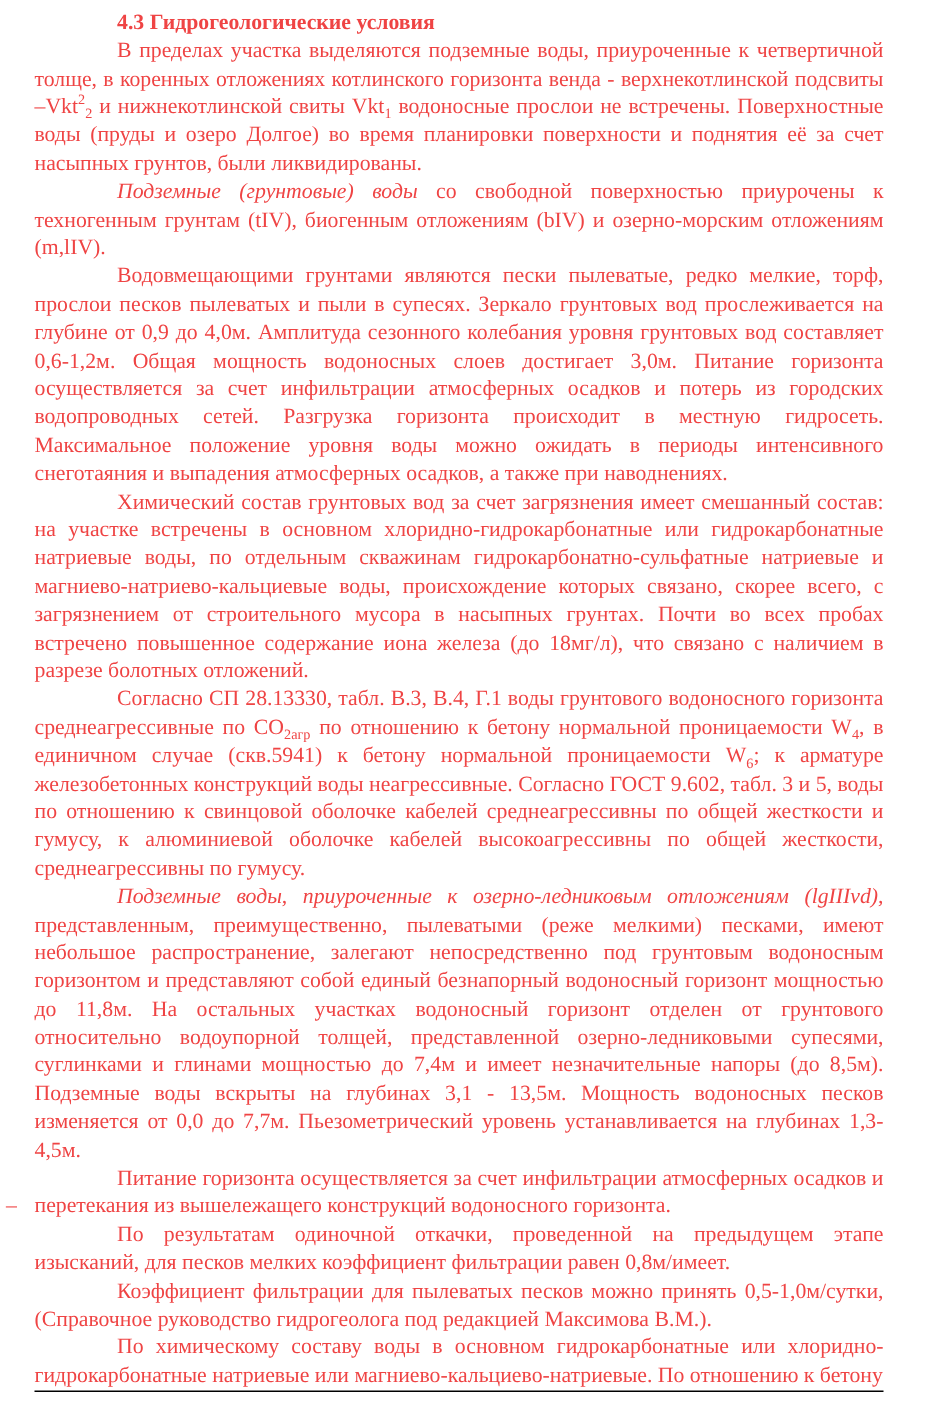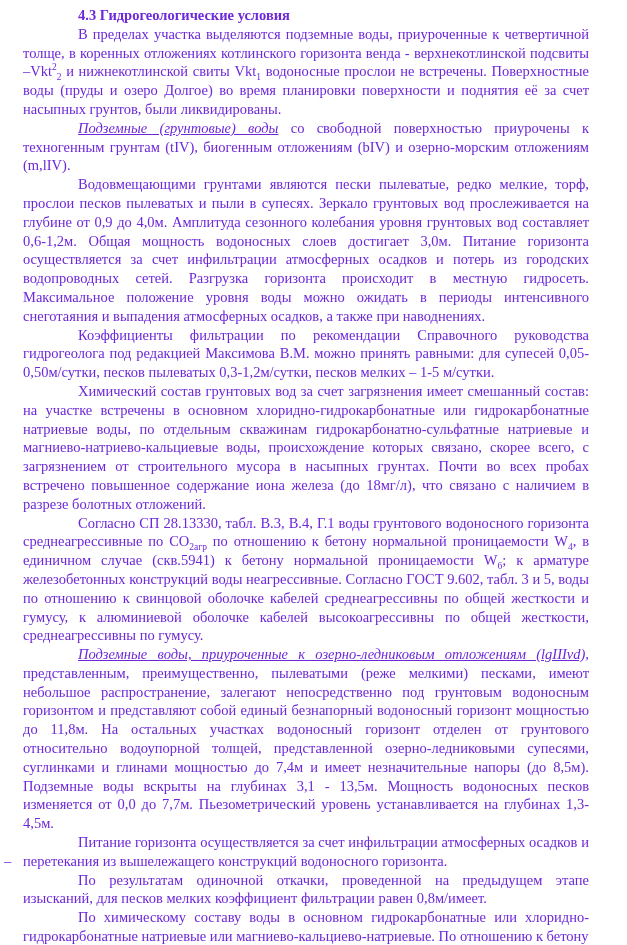--- a/index.html
+++ b/index.html
@@ -2,21 +2,21 @@
 <html lang="ru"><head>
 <meta charset="utf-8">
 <style>
   html, body { margin: 0; padding: 0; background: #ffffff; }
   .page {
     width: 627px;
     height: 945px;
     box-sizing: border-box;
     padding: 6px 38px 0 23px;
     background: #ffffff;
-    color: #6d28d9;
+    color: #ef4444;
     font-family: "Liberation Serif", serif;
     font-size: 14.5px;
     line-height: 18.8px;
     overflow: hidden;
     position: relative;
   }
   .doc-body {
     border-bottom: 1.5px solid #000000;
   }
   p.para {
@@ -24,21 +24,20 @@
     text-align: justify;
     text-indent: 55px;
     position: relative;
   }
   p.para.heading {
     font-weight: bold;
     text-align: left;
   }
   .ui {
     font-style: italic;
-    text-decoration: underline;
   }
   sub, sup {
     font-size: 9.5px;
     line-height: 0;
   }
   .margin-mark {
     position: absolute;
     left: -19px;
     top: 18.8px;
     text-indent: 0;
@@ -47,22 +46,22 @@
 </style>
 </head>
 <body>
 
 <div class="page">
   <div class="doc-body">
       <p class="para heading"><span>4.3 Гидрогеологические условия</span></p>
       <p class="para"><span>В пределах участка выделяются подземные воды, приуроченные к четвертичной толще, в коренных отложениях котлинского горизонта венда - верхнекотлинской подсвиты –Vkt</span><sup>2</sup><sub>2</sub><span> и нижнекотлинской свиты Vkt</span><sub>1</sub><span> водоносные прослои не встречены. Поверхностные воды (пруды и озеро Долгое) во время планировки поверхности и поднятия её за счет насыпных грунтов, были ликвидированы.</span></p>
       <p class="para"><span class="ui">Подземные (грунтовые) воды</span><span> со свободной поверхностью приурочены к техногенным грунтам (tIV), биогенным отложениям (bIV) и озерно-морским отложениям (m,lIV).</span></p>
       <p class="para"><span>Водовмещающими грунтами являются пески пылеватые, редко мелкие, торф,  прослои песков  пылеватых и пыли в супесях. Зеркало грунтовых вод прослеживается на глубине от 0,9 до 4,0м. Амплитуда сезонного колебания уровня грунтовых вод составляет 0,6-1,2м. Общая мощность водоносных слоев достигает 3,0м. Питание горизонта осуществляется за счет инфильтрации атмосферных осадков и потерь из городских водопроводных сетей. Разгрузка горизонта происходит в местную гидросеть. Максимальное положение уровня воды можно ожидать в периоды интенсивного снеготаяния и выпадения атмосферных осадков, а также при наводнениях.</span></p>
-      <p class="para"><span>Коэффициенты фильтрации по рекомендации Справочного руководства гидрогеолога под редакцией Максимова В.М. можно принять равными: для супесей 0,05-0,50м/сутки, песков пылеватых 0,3-1,2м/сутки, песков мелких – 1-5 м/сутки.</span></p>
       <p class="para"><span>Химический состав грунтовых вод за счет загрязнения имеет смешанный состав: на участке встречены в основном хлоридно-гидрокарбонатные или гидрокарбонатные натриевые воды, по отдельным скважинам гидрокарбонатно-сульфатные натриевые и магниево-натриево-кальциевые воды, происхождение которых связано, скорее всего, с загрязнением от строительного мусора в насыпных грунтах. Почти во всех пробах встречено повышенное содержание иона железа (до 18мг/л), что связано с наличием в  разрезе болотных отложений.</span></p>
       <p class="para"><span>Согласно СП 28.13330, табл. В.3, В.4, Г.1 воды грунтового водоносного горизонта среднеагрессивные по СО</span><sub>2агр</sub><span> по отношению к бетону нормальной проницаемости W</span><sub>4</sub><span>, в единичном случае (скв.5941) к бетону нормальной проницаемости W</span><sub>6</sub><span>; к арматуре железобетонных конструкций воды неагрессивные. Согласно ГОСТ 9.602, табл. 3 и 5, воды по отношению к свинцовой оболочке кабелей среднеагрессивны по общей жесткости и гумусу, к алюминиевой оболочке кабелей высокоагрессивны по общей жесткости, среднеагрессивны по гумусу.</span></p>
       <p class="para"><span class="ui">Подземные воды, приуроченные к озерно-ледниковым отложениям (lgIIIvd),</span><span> представленным, преимущественно, пылеватыми (реже мелкими) песками, имеют небольшое распространение, залегают непосредственно под грунтовым водоносным горизонтом и представляют собой единый безнапорный водоносный горизонт мощностью до 11,8м. На остальных участках водоносный горизонт отделен от грунтового относительно водоупорной толщей, представленной озерно-ледниковыми супесями, суглинками и глинами мощностью до 7,4м и имеет незначительные напоры  (до 8,5м). Подземные воды вскрыты на глубинах 3,1 - 13,5м. Мощность водоносных песков изменяется от 0,0 до 7,7м. Пьезометрический уровень устанавливается на глубинах 1,3-4,5м.</span></p>
       <p class="para"><span class="margin-mark">–</span><span>Питание горизонта осуществляется за счет инфильтрации атмосферных осадков и перетекания из вышележащего конструкций водоносного горизонта.</span></p>
       <p class="para"><span>По результатам одиночной откачки, проведенной на предыдущем этапе изысканий, для песков мелких коэффициент фильтрации равен 0,8м/имеет.</span></p>
+      <p class="para"><span>Коэффициент фильтрации для пылеватых песков можно принять 0,5-1,0м/сутки, (Справочное руководство гидрогеолога под редакцией Максимова В.М.).</span></p>
       <p class="para"><span>По химическому составу воды в основном гидрокарбонатные или хлоридно-гидрокарбонатные натриевые или магниево-кальциево-натриевые. По отношению к бетону</span></p>
     </div>
 
 </div>
 
 </body></html>

